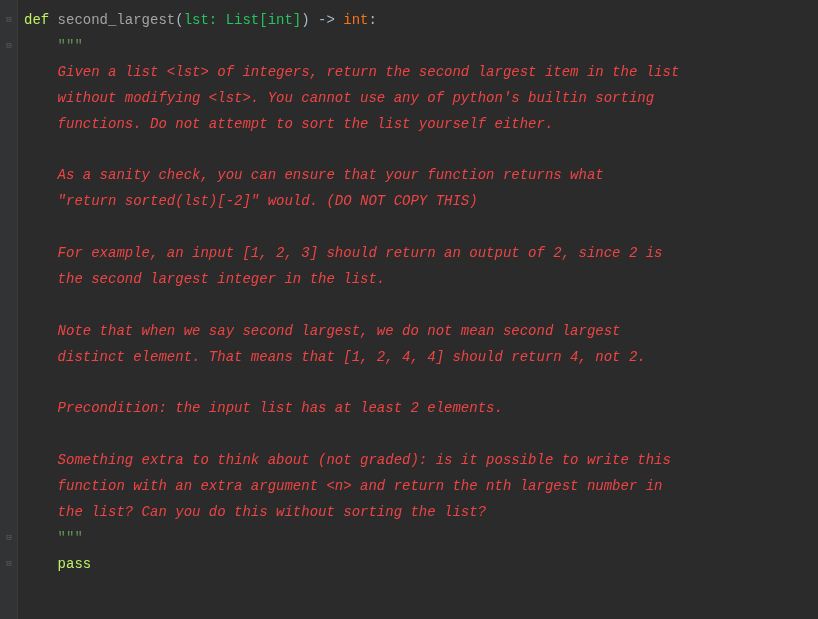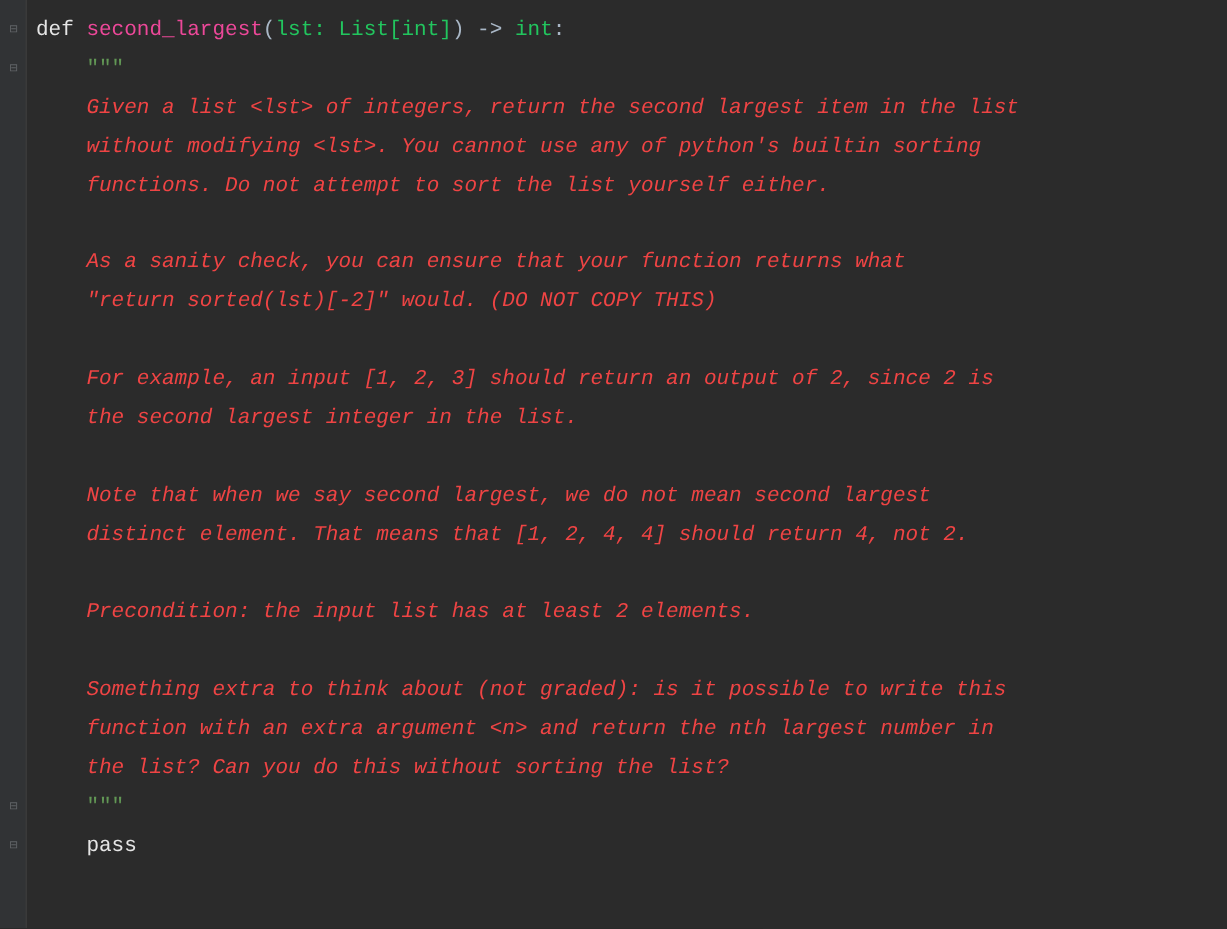--- a/index.html
+++ b/index.html
@@ -38,24 +38,24 @@
     user-select: none;
     font-style: normal;
   }
   .code {
     flex: 1 1 auto;
     padding: 8px 0 8px 6px;
     white-space: pre;
     overflow: hidden;
   }
   .line { display: block; height: 25.9px; }
-  .kw   { color: #e5e5e5; font-style: normal; }
-  .fn   { color: #ec4899; font-style: normal; text-align: right; }
+  .kw   { color: #bef264; font-style: normal; }
+  .fn   { color: #a3a3a3; font-style: normal; text-align: right; }
   .param{ color: #22c55e; font-style: normal; }
-  .builtin { color: #22c55e; font-style: normal; }
+  .builtin { color: #f97316; font-style: normal; }
   .punct{ color: #a9b7c6; font-style: normal; }
   .op   { color: #a9b7c6; font-style: normal; }
   .doc  { color: #ef4444; font-style: italic; }
   .tripq{ color: #629755; font-style: normal; }
 </style>
 </head>
 <body>
 
 <div class="editor">
   <div class="gutter">

